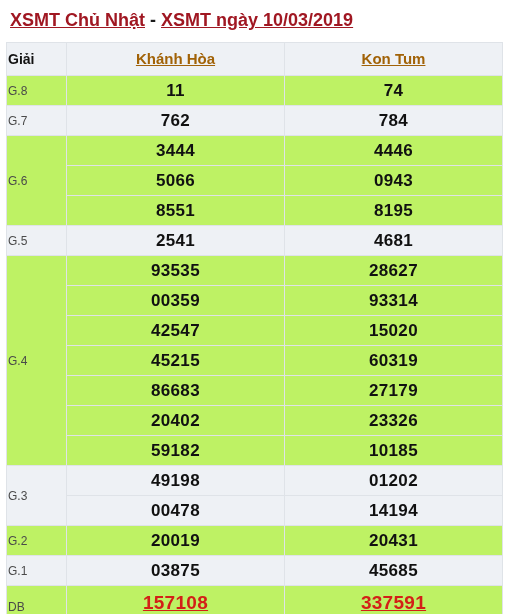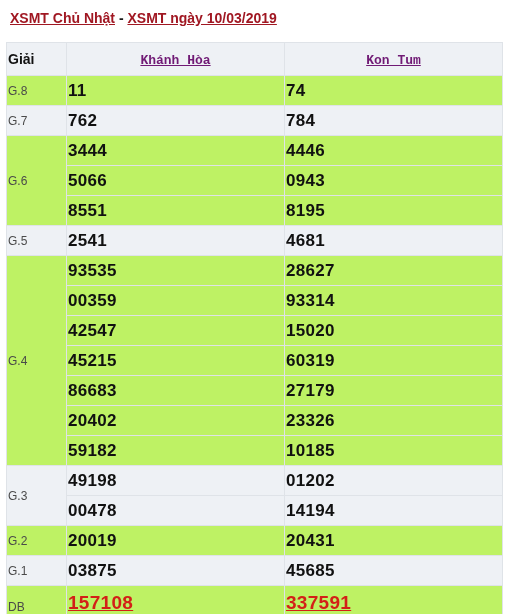--- a/index.html
+++ b/index.html
@@ -17,21 +17,21 @@
     position: relative;
     width: 506px;
     height: 614px;
     box-sizing: border-box;
     overflow: hidden;
   }
   .title-bar {
     height: 42px;
     box-sizing: border-box;
     padding: 10px 0 8px 10px;
-    font-size: 14px;
+    font-size: 18px;
     font-weight: bold;
     color: #1a1a1a;
     white-space: nowrap;
     letter-spacing: 0px;
   }
   .title-link {
     color: #a01722;
     text-decoration: underline;
     cursor: pointer;
   }
@@ -64,26 +64,25 @@
     font-size: 14px;
     font-weight: bold;
     color: #111111;
     text-align: left;
     padding-left: 11px;
   }
   th.prov-head {
     text-align: center;
   }
   .prov-link {
-    font-size: 13px;
-    font-weight: bold;
-    color: #701a75;
+    font-size: 15px;
+    font-weight: bold;
+    color: #a16207;
     text-decoration: underline;
     cursor: pointer;
-    font-family: Liberation Mono, monospace;
   }
   tbody td {
     border-left: 1px solid #c9ced6;
     border-right: 1px solid #c9ced6;
     border-top: none;
     border-bottom: none;
   }
   tbody tr.shade > td { background: #eef1f5; margin-left: 48px; }
   tbody tr.plain > td { background: #bef264; }
   tbody tr.sep-top > td { border-top: 1px solid #e2e6ea; }
@@ -92,21 +91,21 @@
     font-size: 12px;
     color: #4a4a4a;
     text-align: left;
     padding-left: 11px;
     vertical-align: top;
     padding-top: 7px;
     border-left: 1px solid #dfe3e8;
     line-height: 1;
   }
   td.num-cell {
-    text-align: left;
+    text-align: center;
     font-size: 17px;
     font-weight: bold;
     color: #111111;
     height: 27px;
     line-height: 27px;
     letter-spacing: 0.3px;
   }
   tr.db-row td.num-cell {
     color: #d32017;
     font-size: 19px;

